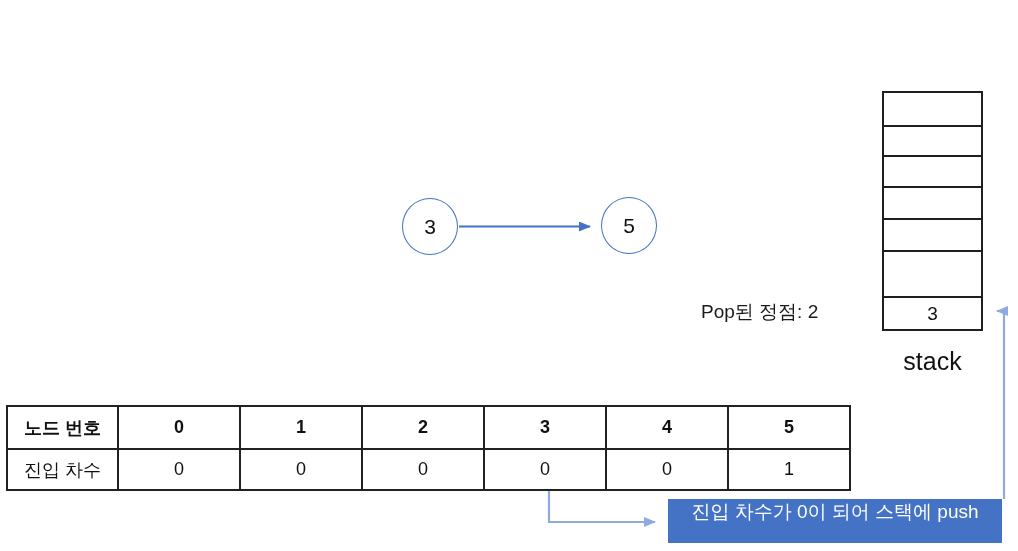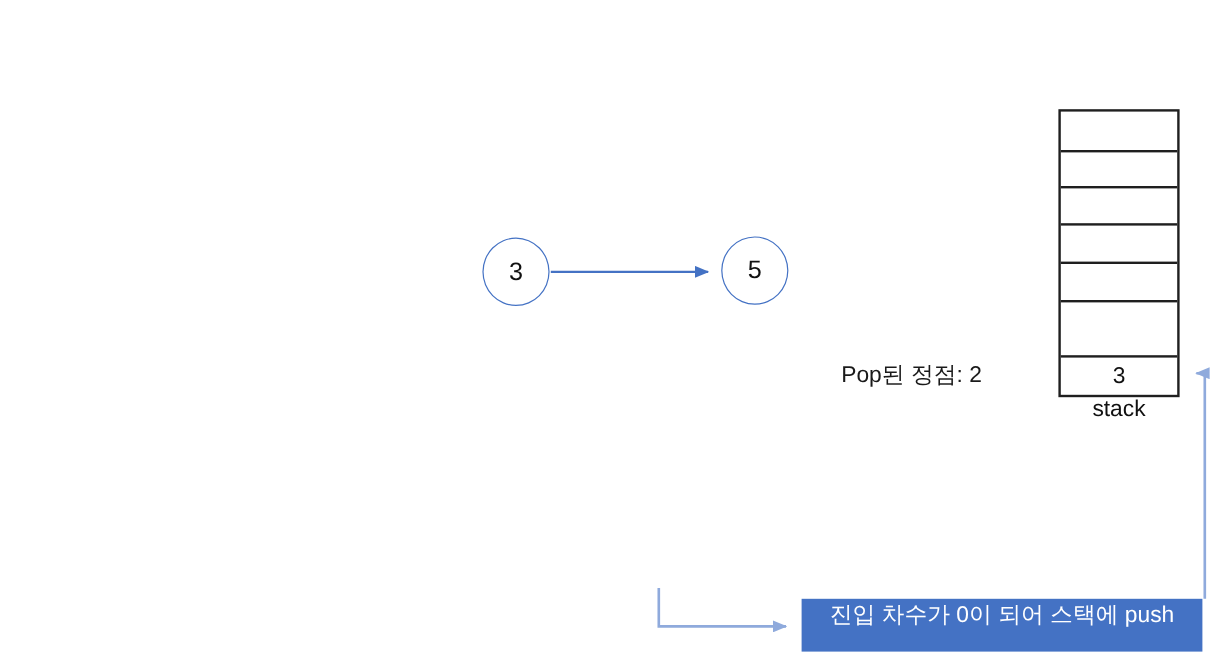--- a/index.html
+++ b/index.html
@@ -58,24 +58,24 @@
     display: flex; flex-direction: column;
     background: #ffffff;
   }
   .stack-cell {
     display: flex; align-items: center; justify-content: center;
     font-size: 19px; color: #111111;
   }
   .stack-cell + .stack-cell { border-top: 2px solid var(--line); }
   .stack-caption {
     position: absolute;
-    left: 882px; top: 331px;
+    left: 882px; top: 347px;
     width: 101px;
     text-align: center;
-    font-size: 19px;
+    font-size: 25px;
     color: #111111;
   }
 
   
   .degree-table {
     position: absolute;
     left: 6px; top: 405px;
     border-collapse: collapse;
     table-layout: fixed;
     background: #ffffff;
@@ -140,18 +140,40 @@
     <div class="stack-cell" style="height:32px"></div>
     <div class="stack-cell" style="height:31px"></div>
     <div class="stack-cell" style="height:31px"></div>
     <div class="stack-cell" style="height:32px"></div>
     <div class="stack-cell" style="height:32px"></div>
     <div class="stack-cell" style="height:47px"></div>
     <div class="stack-cell" style="height:33px">3</div>
   </div>
   <div class="stack-caption">stack</div>
 
+  <table class="degree-table">
+    <tbody>
+        <tr class="r1">
+      <th class="row-head">노드 번호</th>
+      <th class="col">0</th>
+      <th class="col">1</th>
+      <th class="col">2</th>
+      <th class="col">3</th>
+      <th class="col">4</th>
+      <th class="col">5</th>
+    </tr>
+    <tr class="r2">
+      <th class="row-head">진입 차수</th>
+      <td>0</td>
+      <td>0</td>
+      <td>0</td>
+      <td>0</td>
+      <td>0</td>
+      <td>1</td>
+    </tr>
+  </tbody>
+    </table>
 
   <div class="callout">
     <span>진입 차수가 0이 되어 스택에 push</span>
   </div>
 
 </div>
 
 </body></html>

